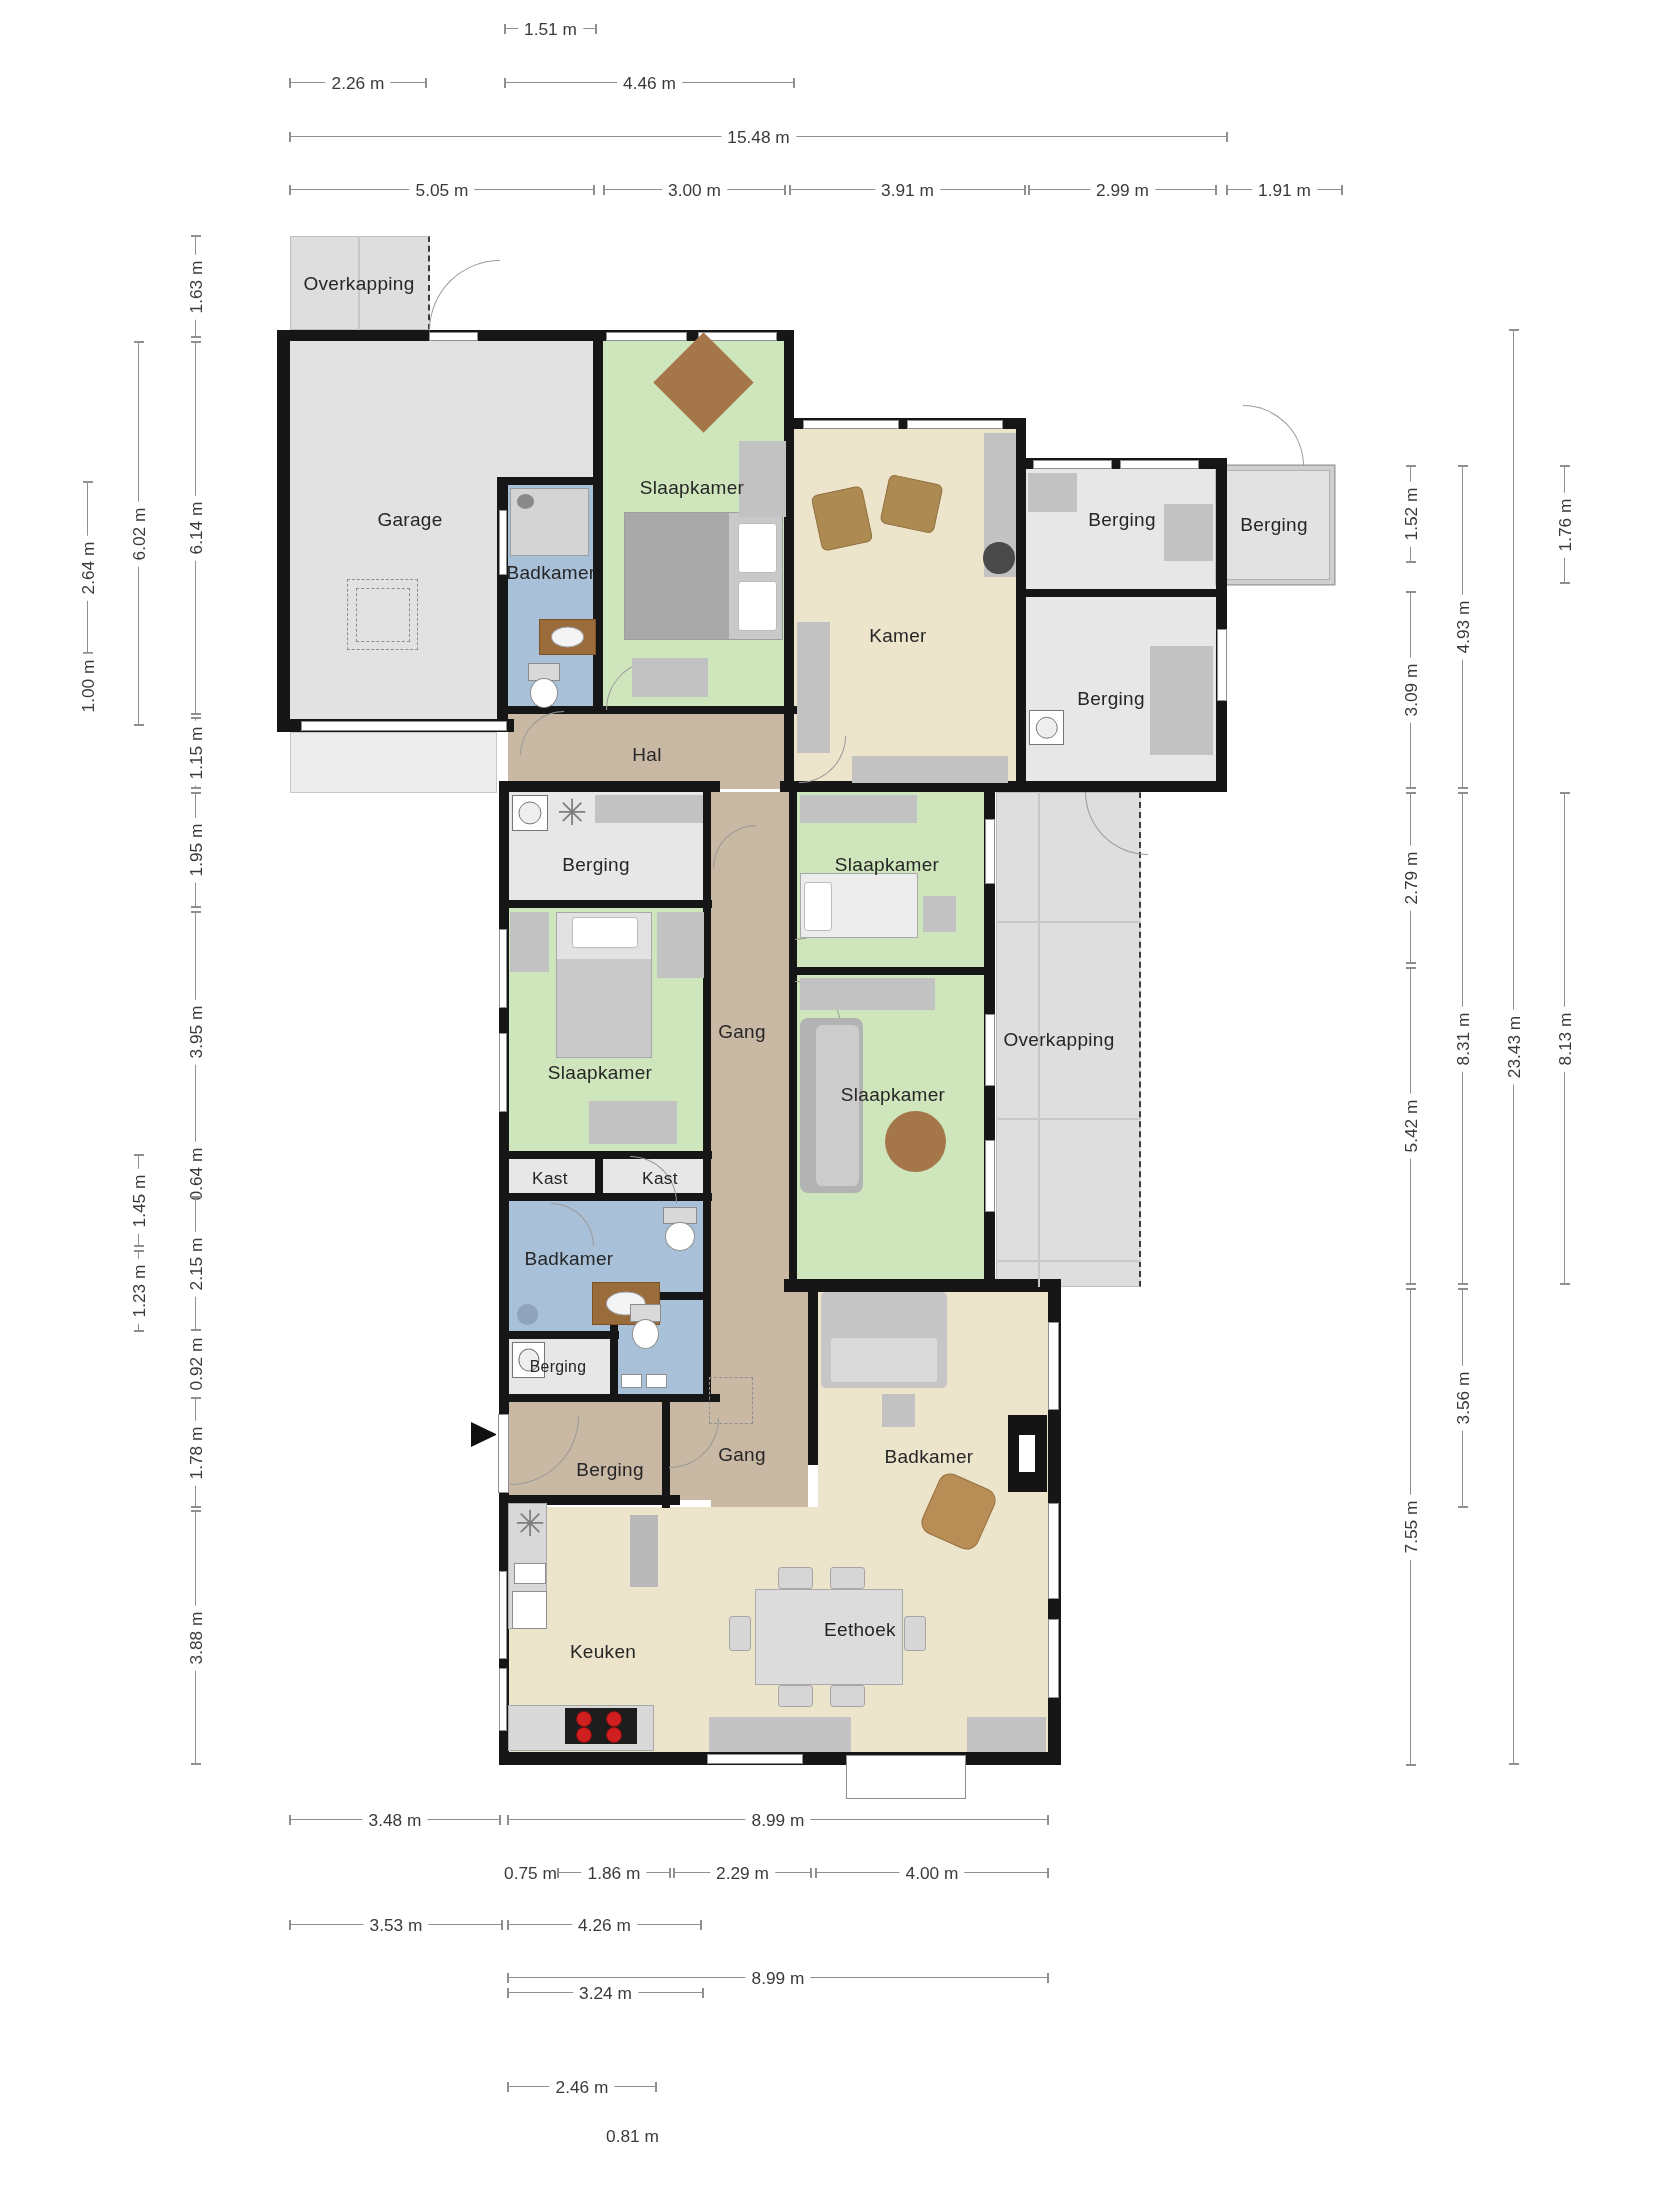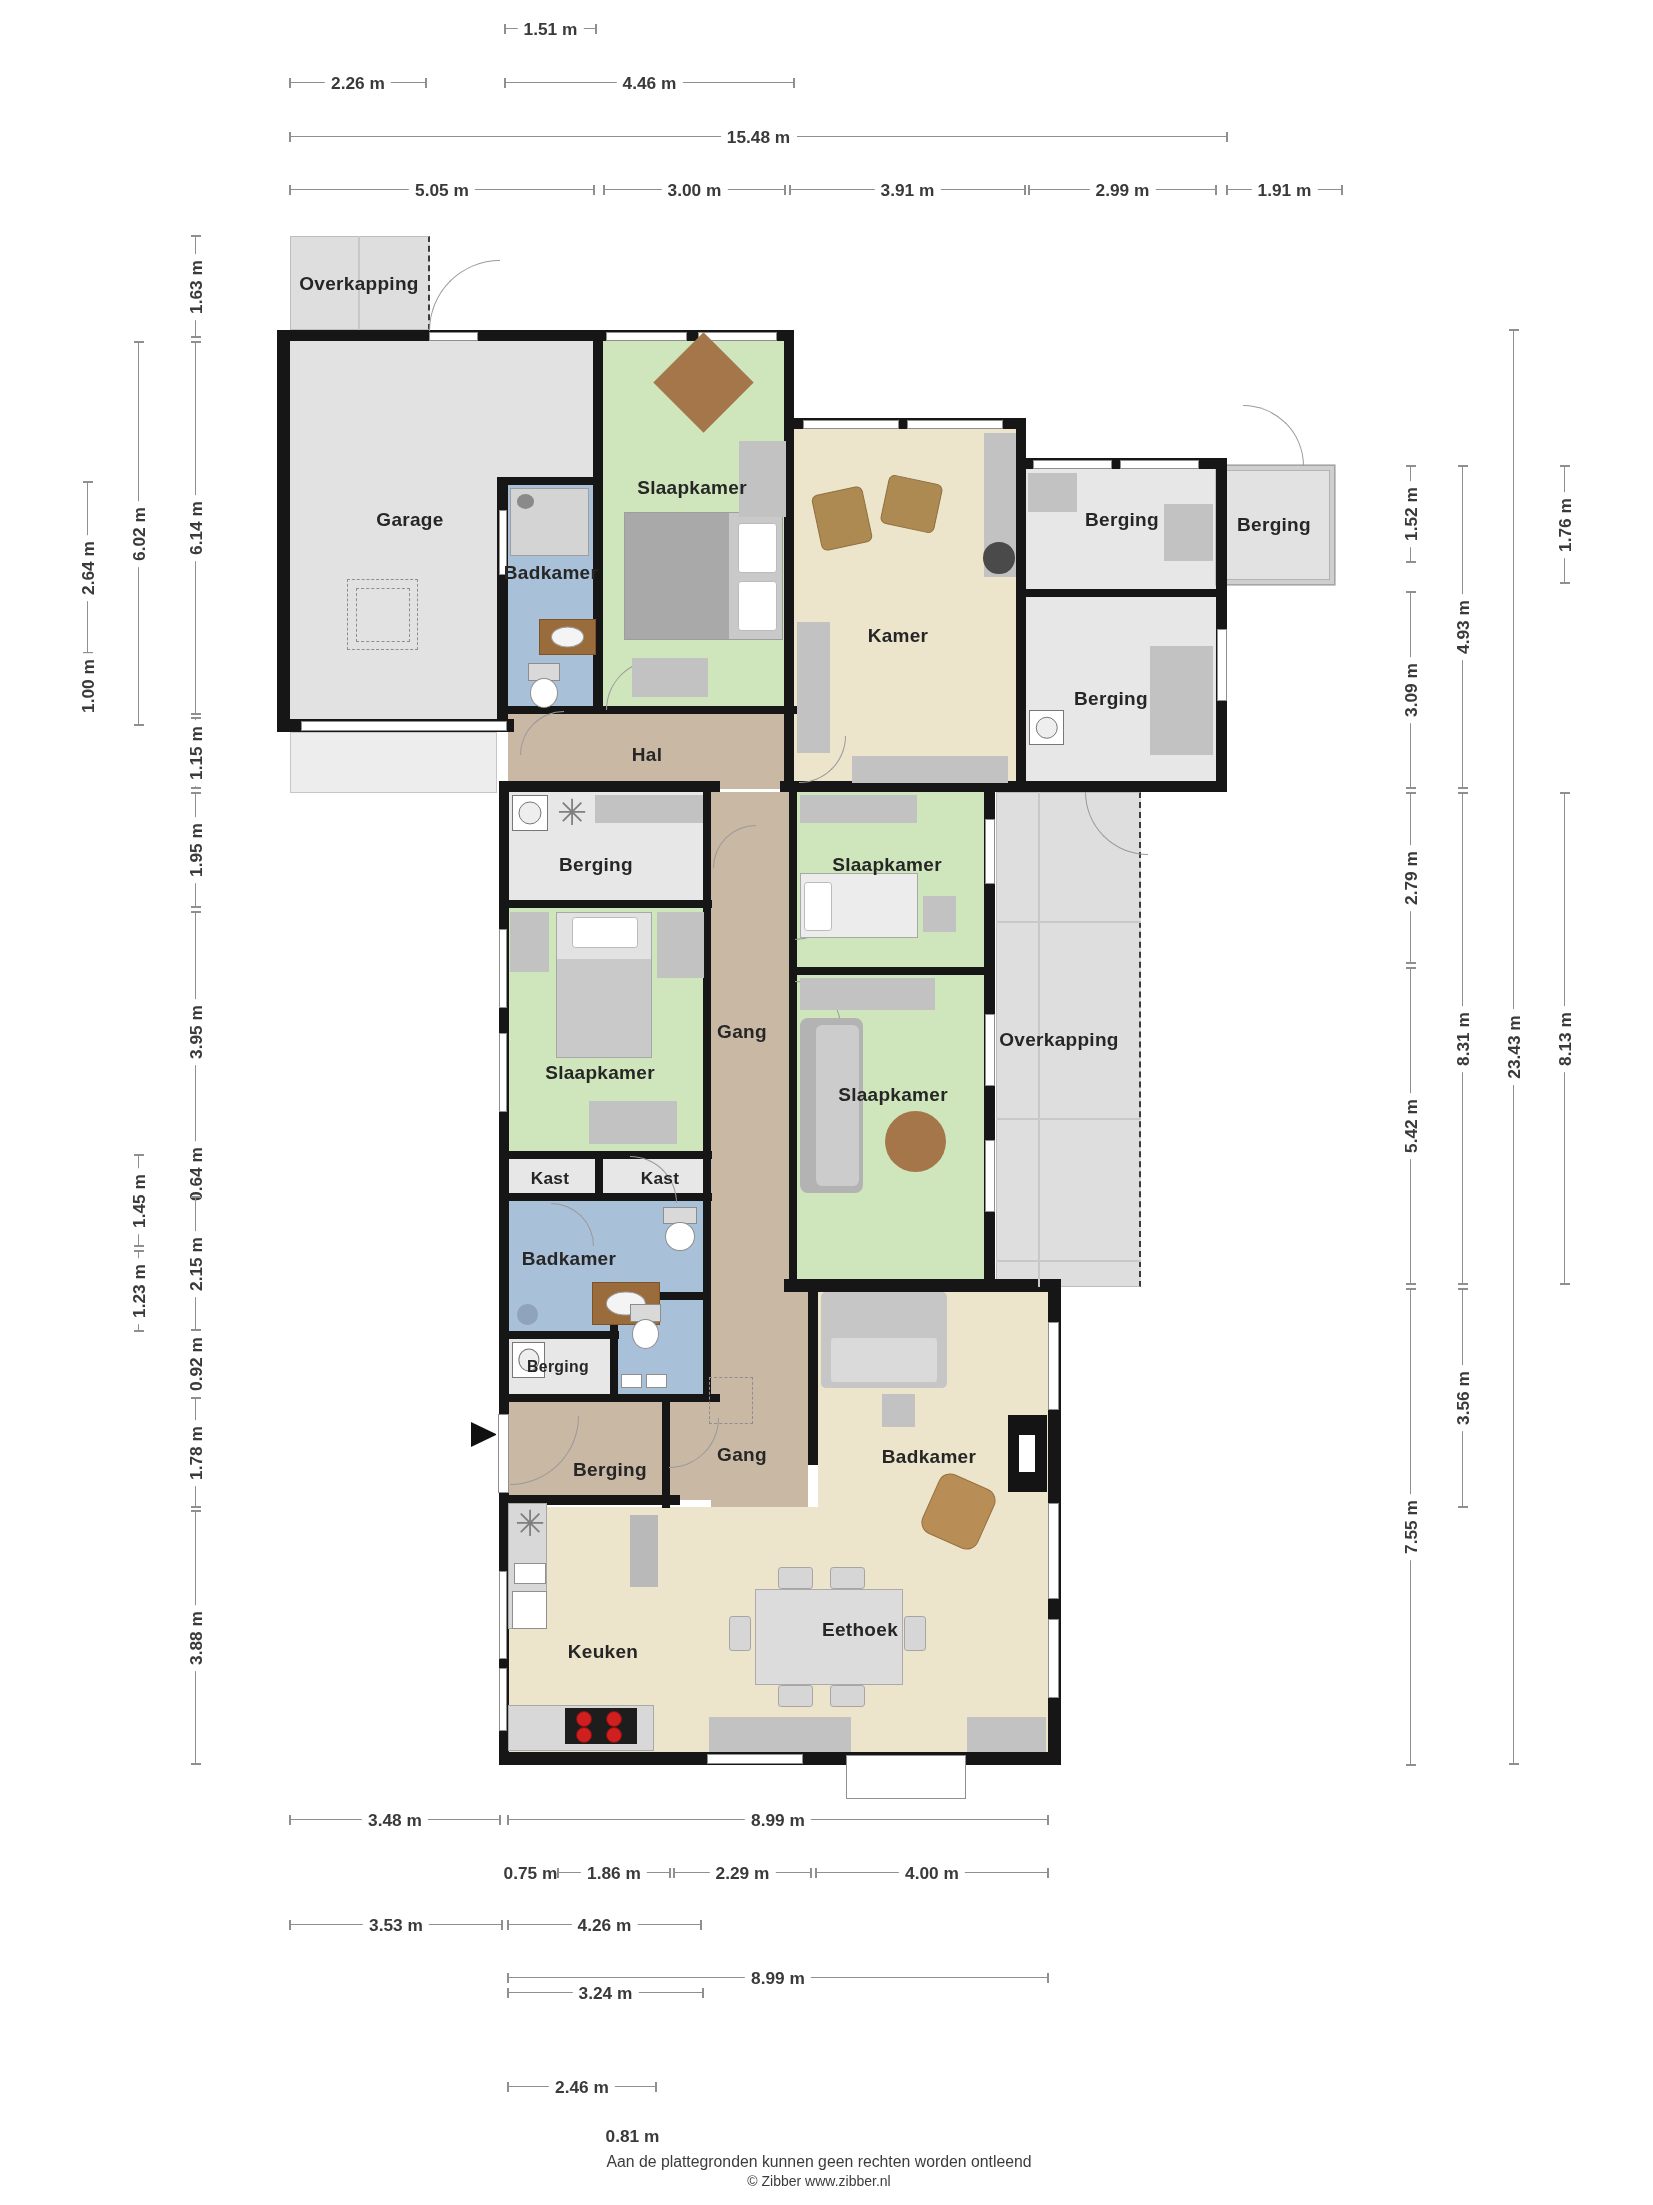--- a/index.html
+++ b/index.html
@@ -1,18 +1,18 @@
 <!DOCTYPE html>
 <html style="font-size:12.6px"><head>
 <meta charset="utf-8">
 <style>
   html,body{margin:0;padding:0;background:#fff;}
   .page{position:relative;width:1654px;height:2205px;background:#ffffff;overflow:hidden;
         font-family:"Liberation Sans","DejaVu Sans",sans-serif;}
-  .layer{position:absolute;left:0;top:0;width:100%;height:100%;font-weight:bold;}
+  .layer{position:absolute;left:0;top:0;width:100%;height:100%;}
   .room{position:absolute;box-sizing:border-box;}
   .room.thin{border:1.6px solid #c6c6c6;}
   .room.cover{border:1.6px solid #bdbdbd;}
   .room.dash-r{border-right:2.4px dashed #3c3c3c;}
   .room.shed{border:4.7px solid #cfcfcf;box-shadow:0 0 0 1.6px #a5a5a5, inset 0 0 0 0.8px #a5a5a5;}
   .wall{position:absolute;background:#161616;}
   .win{position:absolute;background:#ffffff;border:0.8px solid #8f8f8f;box-sizing:border-box;}
   .win:after{content:"";position:absolute;left:50%;top:50%;width:100%;height:100%;
              transform:translate(-50%,-50%);}
   .door{position:absolute;box-sizing:border-box;border:0 solid #9a9a9a;background:transparent;}
@@ -552,18 +552,14 @@
         <i class="t1"></i>
         <i class="t2"></i>
         <span>8.13 m</span>
       </div>
       <div class="dv" style="left: 1564px; top: 466px; height: 117px;">
         <i class="t1"></i>
         <i class="t2"></i>
         <span>1.76 m</span>
       </div>
     </div>
-  <div class="footer">
-    <div class="l1">Aan de plattegronden kunnen geen rechten worden ontleend</div>
-    <div class="l2">© Zibber www.zibber.nl</div>
-  </div>
 </div>
 
 
 </body></html>

